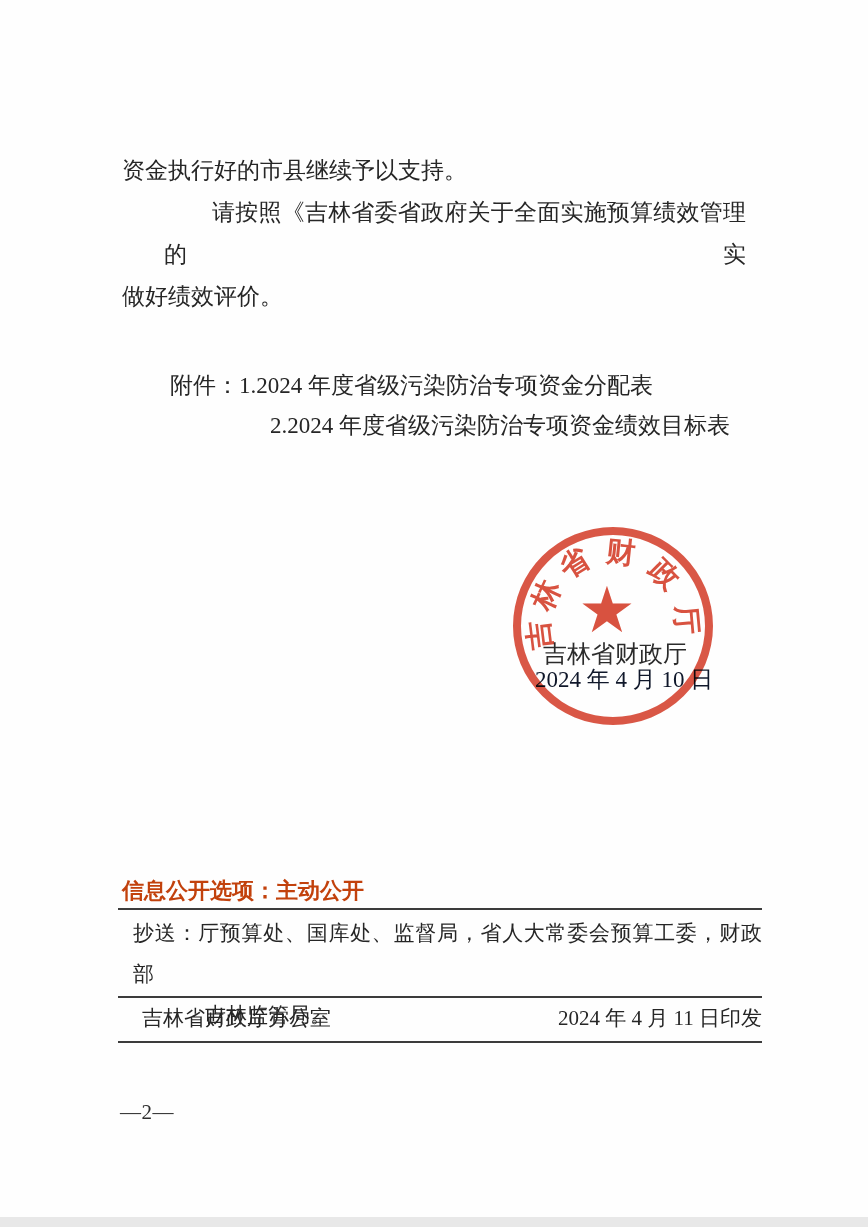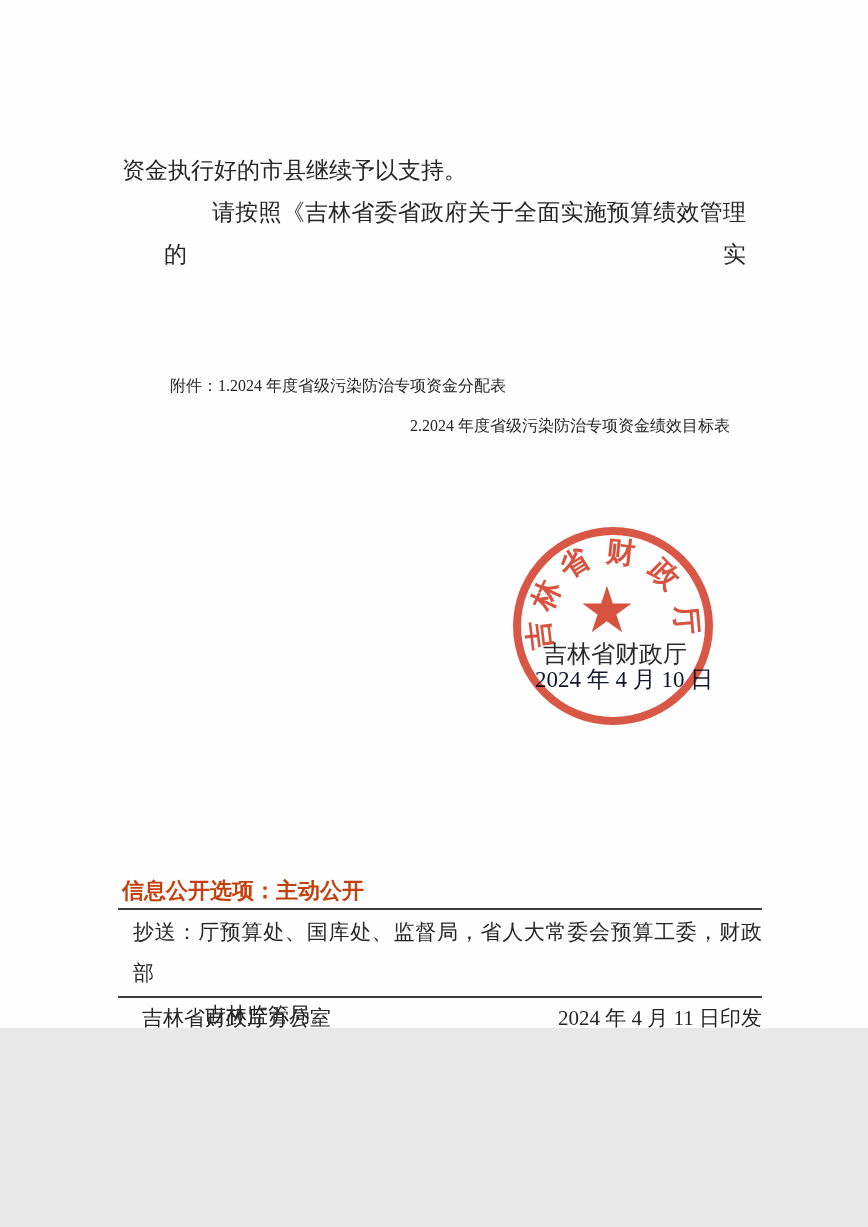--- a/index.html
+++ b/index.html
@@ -1,19 +1,19 @@
 <!DOCTYPE html>
 <html><head>
 <meta charset="utf-8">
 <style>
   html, body { margin: 0; padding: 0; background: #e8e8e8; }
   .page {
     position: relative;
     width: 868px;
-    height: 1028px;
+    height: 1217px;
     margin: 0 auto;
     background: #fefefe;
     overflow: hidden;
     font-family: "Liberation Serif", "DejaVu Serif", serif;
     color: #262626;
   }
 
   
   .body-block {
     position: absolute;
@@ -25,21 +25,21 @@
   }
   .body-block .jline { text-align: justify; text-align-last: justify; margin-left: 42px; }
   .body-block .indent { text-indent: 48px; }
 
   
   .attach-block {
     position: absolute;
     left: 170px;
     top: 366px;
     width: 560px;
-    font-size: 16px;
+    font-size: 23px;
     line-height: 40px;
   }
   .attach-block .att2 { padding-left: 78px; text-align: right; }
 
   
   .sig-org {
     position: absolute;
     left: 543px;
     top: 640px;
     font-size: 24px;
@@ -124,21 +124,21 @@
   .hr2 { top: 996px; }
   .hr3 { top: 1041px; }
   .cc-block {
     position: absolute;
     left: 133px;
     top: 913px;
     width: 629px;
     font-size: 21px;
     line-height: 41px;
   }
-  .cc-block .cc1 { text-align: justify; text-align-last: justify; font-family: Liberation Mono, monospace; }
+  .cc-block .cc1 { text-align: justify; text-align-last: justify; }
   .cc-block .cc2 { padding-left: 72px; }
   .office-row {
     position: absolute;
     left: 142px;
     top: 1005px;
     width: 620px;
     display: flex;
     justify-content: space-between;
     font-size: 21px;
     line-height: 26px;
@@ -153,20 +153,21 @@
   }
 </style>
 </head>
 <body>
 
 <div class="page">
 
   <div class="body-block">
     <div class="bline">资金执行好的市县继续予以支持。</div>
     <div class="bline jline indent">请按照《吉林省委省政府关于全面实施预算绩效管理的实</div>
+    <div class="bline">做好绩效评价。</div>
   </div>
 
   <div class="attach-block">
     <div class="att1">
       <span>附件：</span><span>1.2024 年度省级污染防治专项资金分配表</span>
     </div>
     <div class="att2">2.2024 年度省级污染防治专项资金绩效目标表</div>
   </div>
 
   <div class="sig-org">吉林省财政厅</div>

